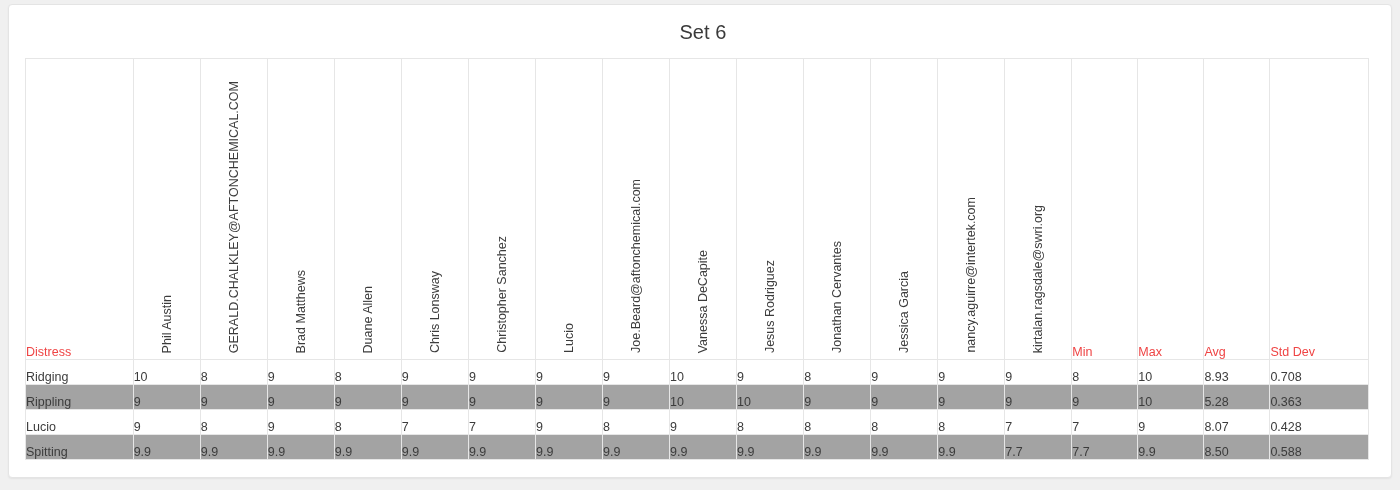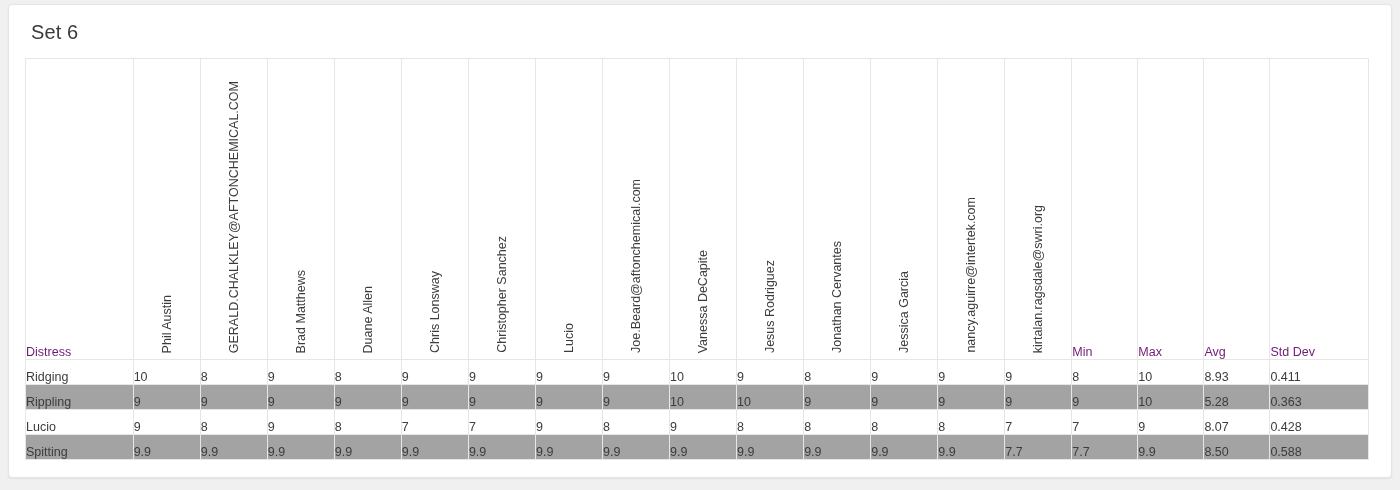--- a/index.html
+++ b/index.html
@@ -25,20 +25,21 @@
     box-sizing: border-box;
     padding: 14px 16px 0 16px;
     overflow: hidden;
   }
   .card-title {
     font-size: 20px;
     color: #3a3a3a;
     font-weight: 400;
     margin: 2px 0 14px 6px;
     letter-spacing: 0.1px;
+    text-align: center;
   }
   .table-wrap {
     width: 100%;
     overflow: hidden;
   }
   table.grid {
     border-collapse: collapse;
     table-layout: fixed;
     width: 1344px;
     font-size: 12.5px;
@@ -77,21 +78,21 @@
     height: 290px;
     display: flex;
     align-items: flex-end;
     justify-content: center;
   }
   .hdr-mid {
     text-align: left;
     padding-left: 8px;
     vertical-align: middle;
     font-size: 12.5px;
-    color: #701a75;
+    color: #ef4444;
   }
   tbody td {
     height: 24px;
     padding: 4px 0 4px 8px;
     font-size: 12.5px;
     color: #3c3c3c;
     vertical-align: middle;
     white-space: nowrap;
   }
   tbody tr.alt td {
@@ -254,21 +255,21 @@
             <td>9</td>
             <td>10</td>
             <td>9</td>
             <td>8</td>
             <td>9</td>
             <td>9</td>
             <td>9</td>
             <td>8</td>
             <td>10</td>
             <td>8.93</td>
-            <td>0.411</td>
+            <td>0.708</td>
           </tr>
 
           <tr class="alt">
             <td>Rippling</td>
             <td>9</td>
             <td>9</td>
             <td>9</td>
             <td>9</td>
             <td>9</td>
             <td>9</td>

